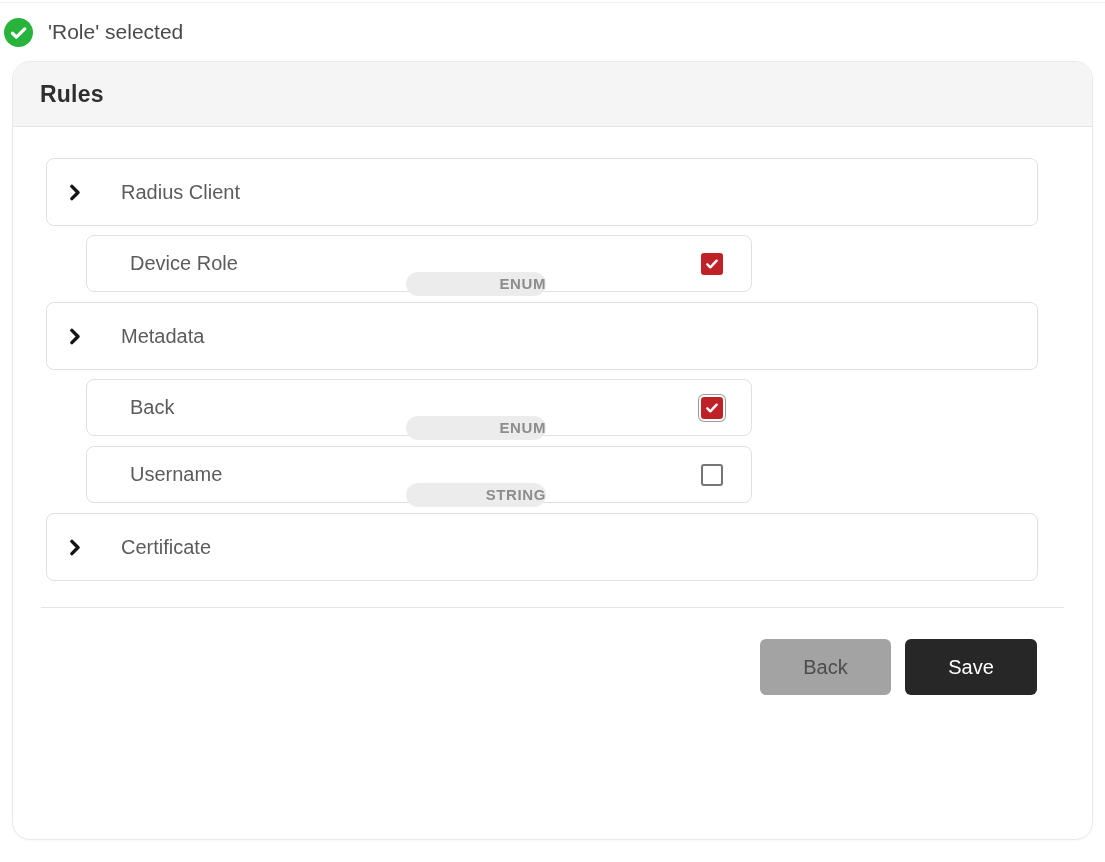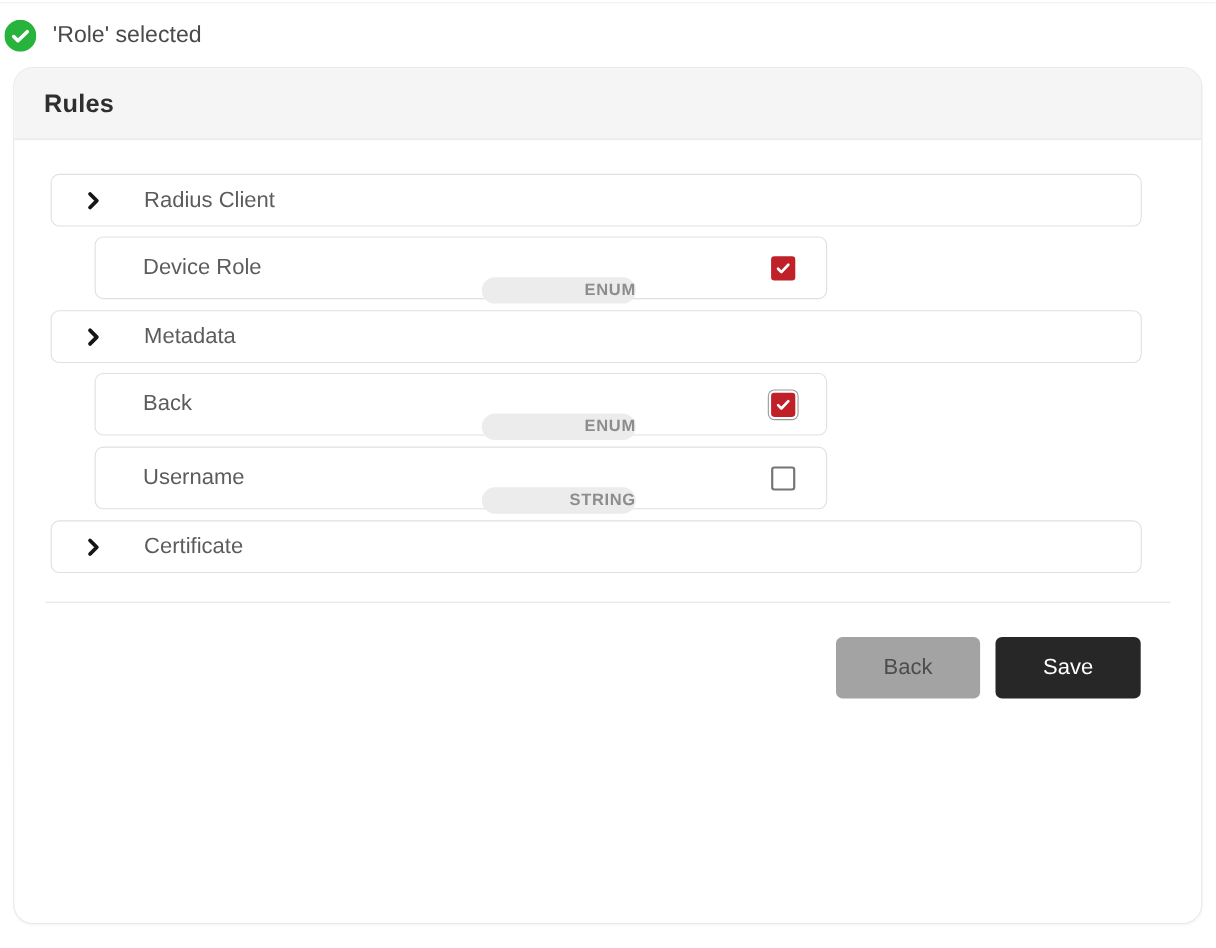--- a/index.html
+++ b/index.html
@@ -39,46 +39,45 @@
   }
   .panel-title {
     font-size: 23px; font-weight: bold; color: #2f2f2f;
     letter-spacing: 0.2px;
   }
   .panel-content { padding: 31px 28px 0 28px; }
   .rows-wrap { margin-left: 5px; width: 992px; }
 
   
   .section-row {
-    height: 48px; width: 992px;
+    height: 68px; width: 992px;
     border: 1px solid #e0e0e0;
     border-radius: 8px;
     background: #fff;
     display: flex; align-items: center;
-    padding-left: 27px;
+    padding-left: 17px;
     margin-bottom: 9px;
     cursor: pointer;
   }
   .chevron { width: 21px; height: 21px; flex: 0 0 21px; margin-right: 36px; display:flex; align-items:center; justify-content:center; }
   .chevron svg { display: block; }
   .section-row .chev-down { display: none; }
   .section-row.expanded .chev-down { display: block; }
   .section-label { font-size: 20px; color: #5c5c5c; }
 
   
   .child-group { margin: 0 0 10px 40px; width: 666px; }
   .child-row {
     height: 57px; width: 666px;
     border: 1px solid #e0e0e0;
     border-radius: 8px;
     background: #fff;
     display: flex; align-items: center;
     padding: 0 28px 0 43px;
     margin-bottom: 10px;
-    gap: 32px;
   }
   .child-label { flex: 0 0 276px; font-size: 20px; color: #5c5c5c; }
   .type-badge {
     width: 140px; height: 24px; line-height: 24px;
     border-radius: 12px;
     background: #ececec;
     color: #8d8d8d;
     font-size: 15px; font-weight: bold;
     text-align: right; letter-spacing: 0.6px;
     flex: 0 0 140px;

